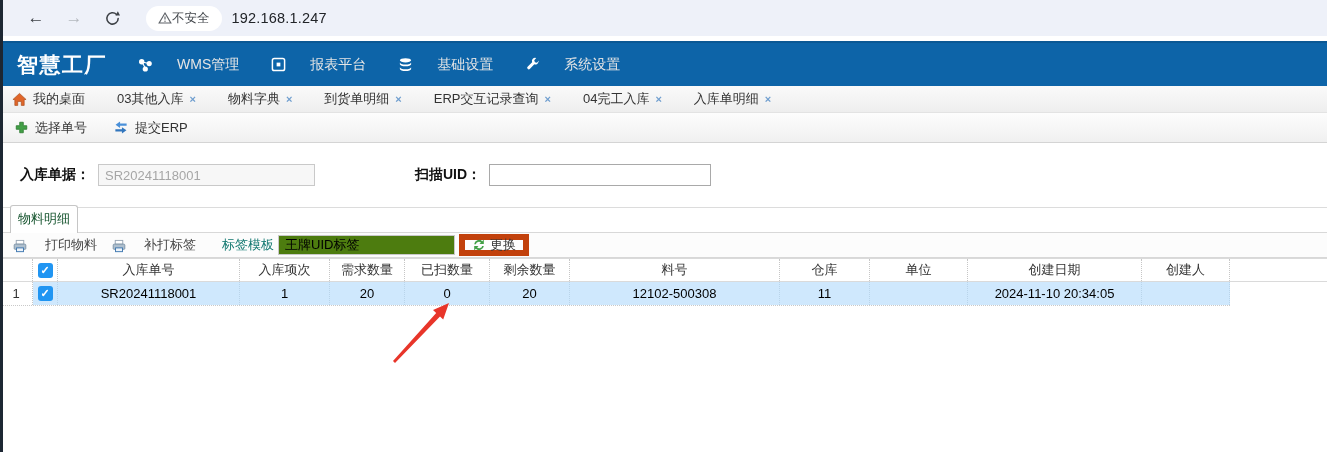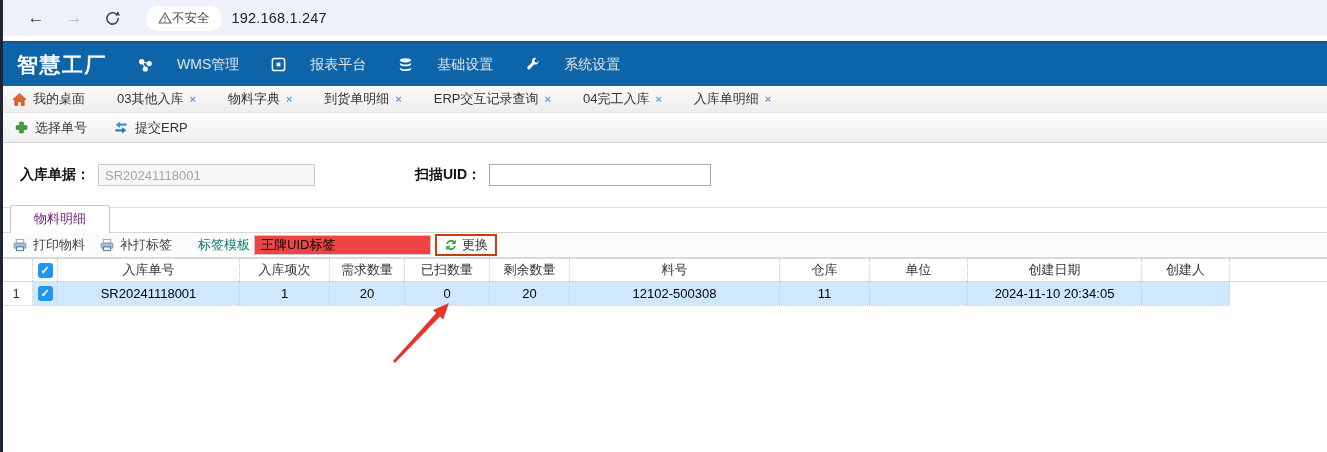--- a/index.html
+++ b/index.html
@@ -50,29 +50,29 @@
   .inp-uid { width:222px; height:22px; border:1px solid #a9a9a9; background:#fff;
              font-size:13px; padding:0 6px; margin-left:8px;
              font-family:"Liberation Sans", sans-serif; }
   .lbl-order { margin-left:20px; }
   .lbl-uid { margin-left:100px; }
 
   
   .detail { border-top:1px solid #dcdcdc; }
   .tabstrip { height:25px; border-bottom:1px solid #d8d8d8; display:flex; align-items:flex-end; padding-left:10px; }
   .dtab { background:#fff; border:1px solid #c6c6c6; border-bottom:none; border-radius:3px 3px 0 0;
-          padding:4px 23px 5px; font-size:13px; color:#701a75; margin-bottom:-1px; cursor:pointer; }
+          padding:4px 7px 5px; font-size:13px; color:#14532d; margin-bottom:-1px; cursor:pointer; }
 
   .label-toolbar { height:25px; background:#fcfcfc; border-bottom:1px solid #d8d8d8;
                    display:flex; align-items:center; padding-left:12px; font-size:13px; color:#444; }
-  .lt-item { display:flex; align-items:center; gap:5px; margin-right:14px; cursor:pointer; }
+  .lt-item { display:flex; align-items:flex-end; gap:17px; margin-right:14px; cursor:pointer; }
   .lt-caption { margin-left:12px; color:#0f766e; }
   .inp-template { width:177px; height:20px; border:1px solid #c9c9c9; font-size:13px; padding:0 6px;
-                  margin-left:4px; background:#ef4444; font-family:"Liberation Sans", sans-serif; }
-  .btn-replace { height:22px; margin-left:4px; border:2px solid #c2410c; background:#fdfdfd;
+                  margin-left:4px; background:#4d7c0f; font-family:"Liberation Sans", sans-serif; }
+  .btn-replace { height:22px; margin-left:4px; border:6px solid #c2410c; background:#fdfdfd;
                  display:flex; align-items:center; gap:4px; padding:0 7px; font-size:13px; color:#333; cursor:pointer; }
 
   
   .grid { border-top:1px solid #dadada; }
   .grid-header { display:flex; height:23px; border-bottom:1px solid #dadada; font-size:13px; color:#333; }
   .hc { display:flex; align-items:center; justify-content:center; border-right:1px dotted #c6c6c6; height:100%; }
   .grid-row { display:flex; height:23px; font-size:13px; color:#000; }
   .cell { display:flex; align-items:center; justify-content:center; height:100%;
           background:#cfe8fd; border-right:1px dotted #b9d4ea; }
   .cell.rownum { background:#fff; color:#333; border-right:1px dotted #c6c6c6; }

